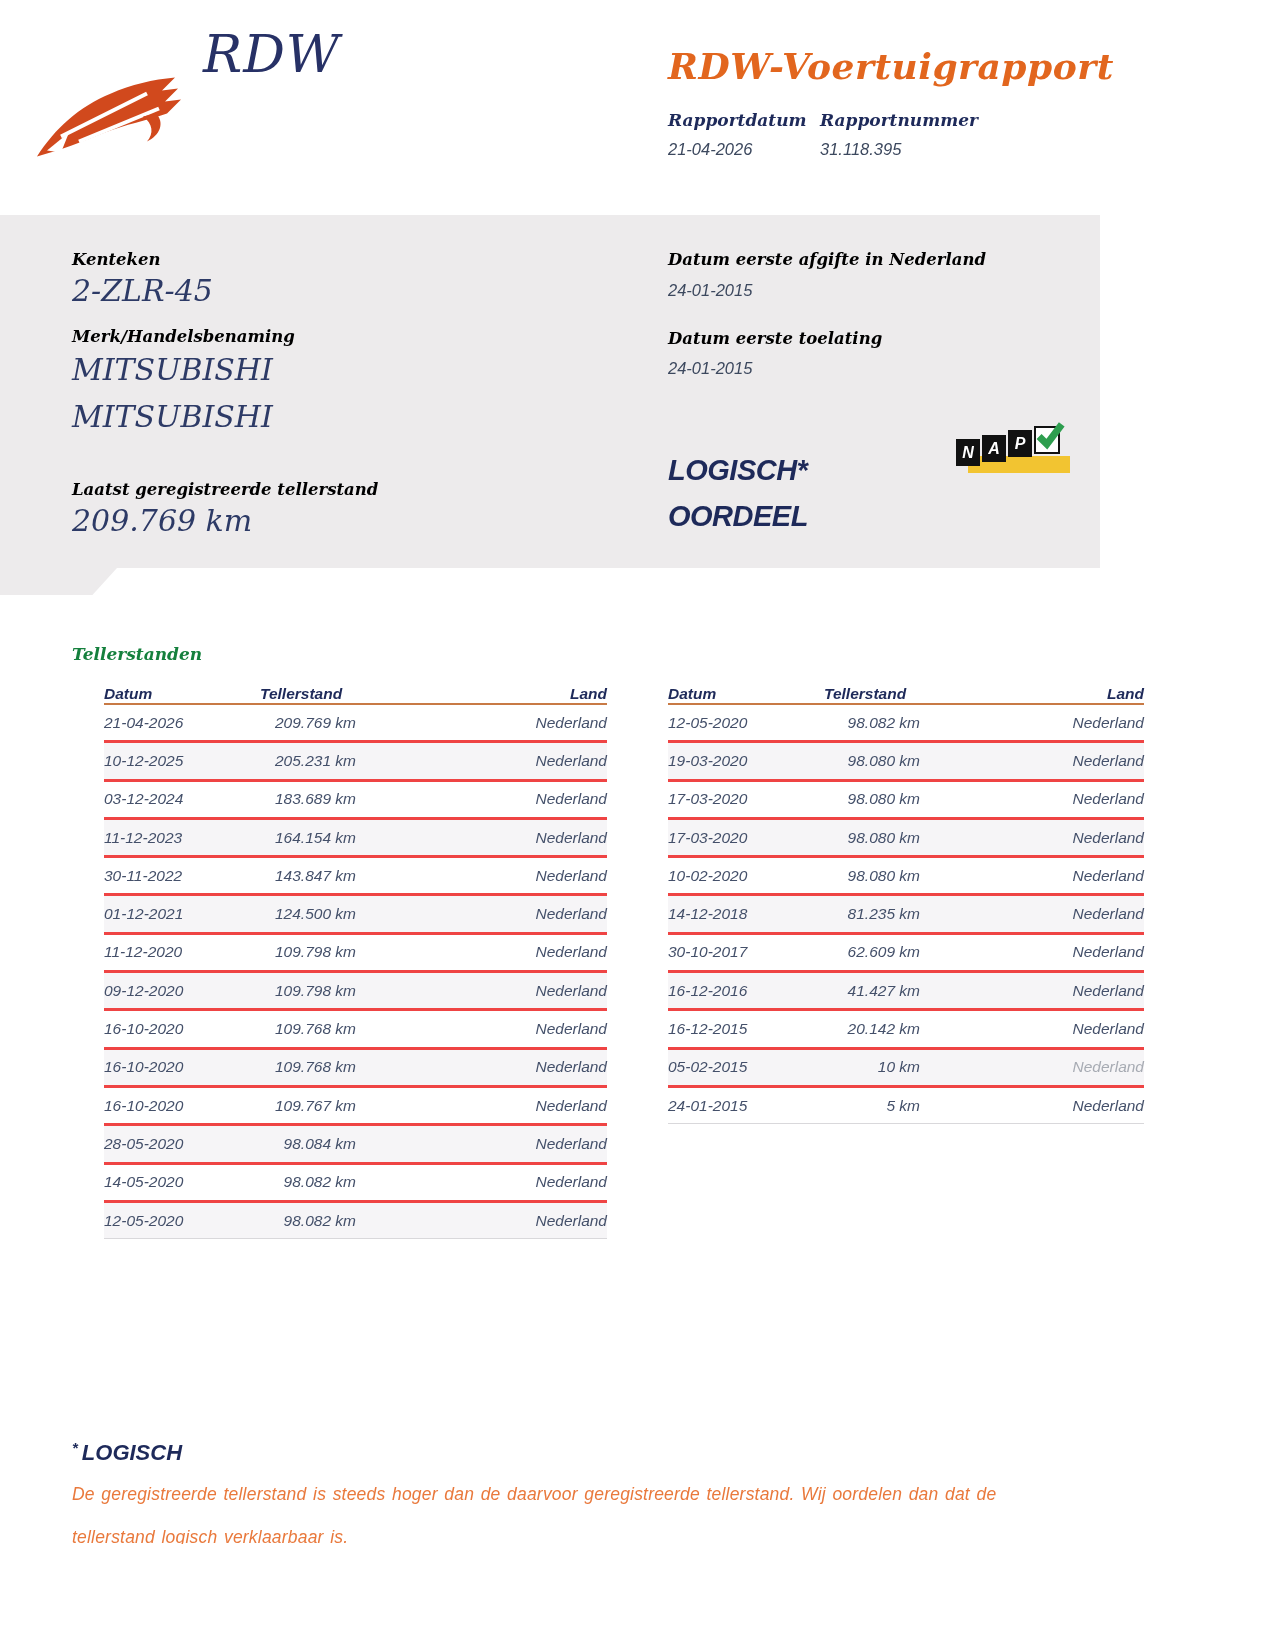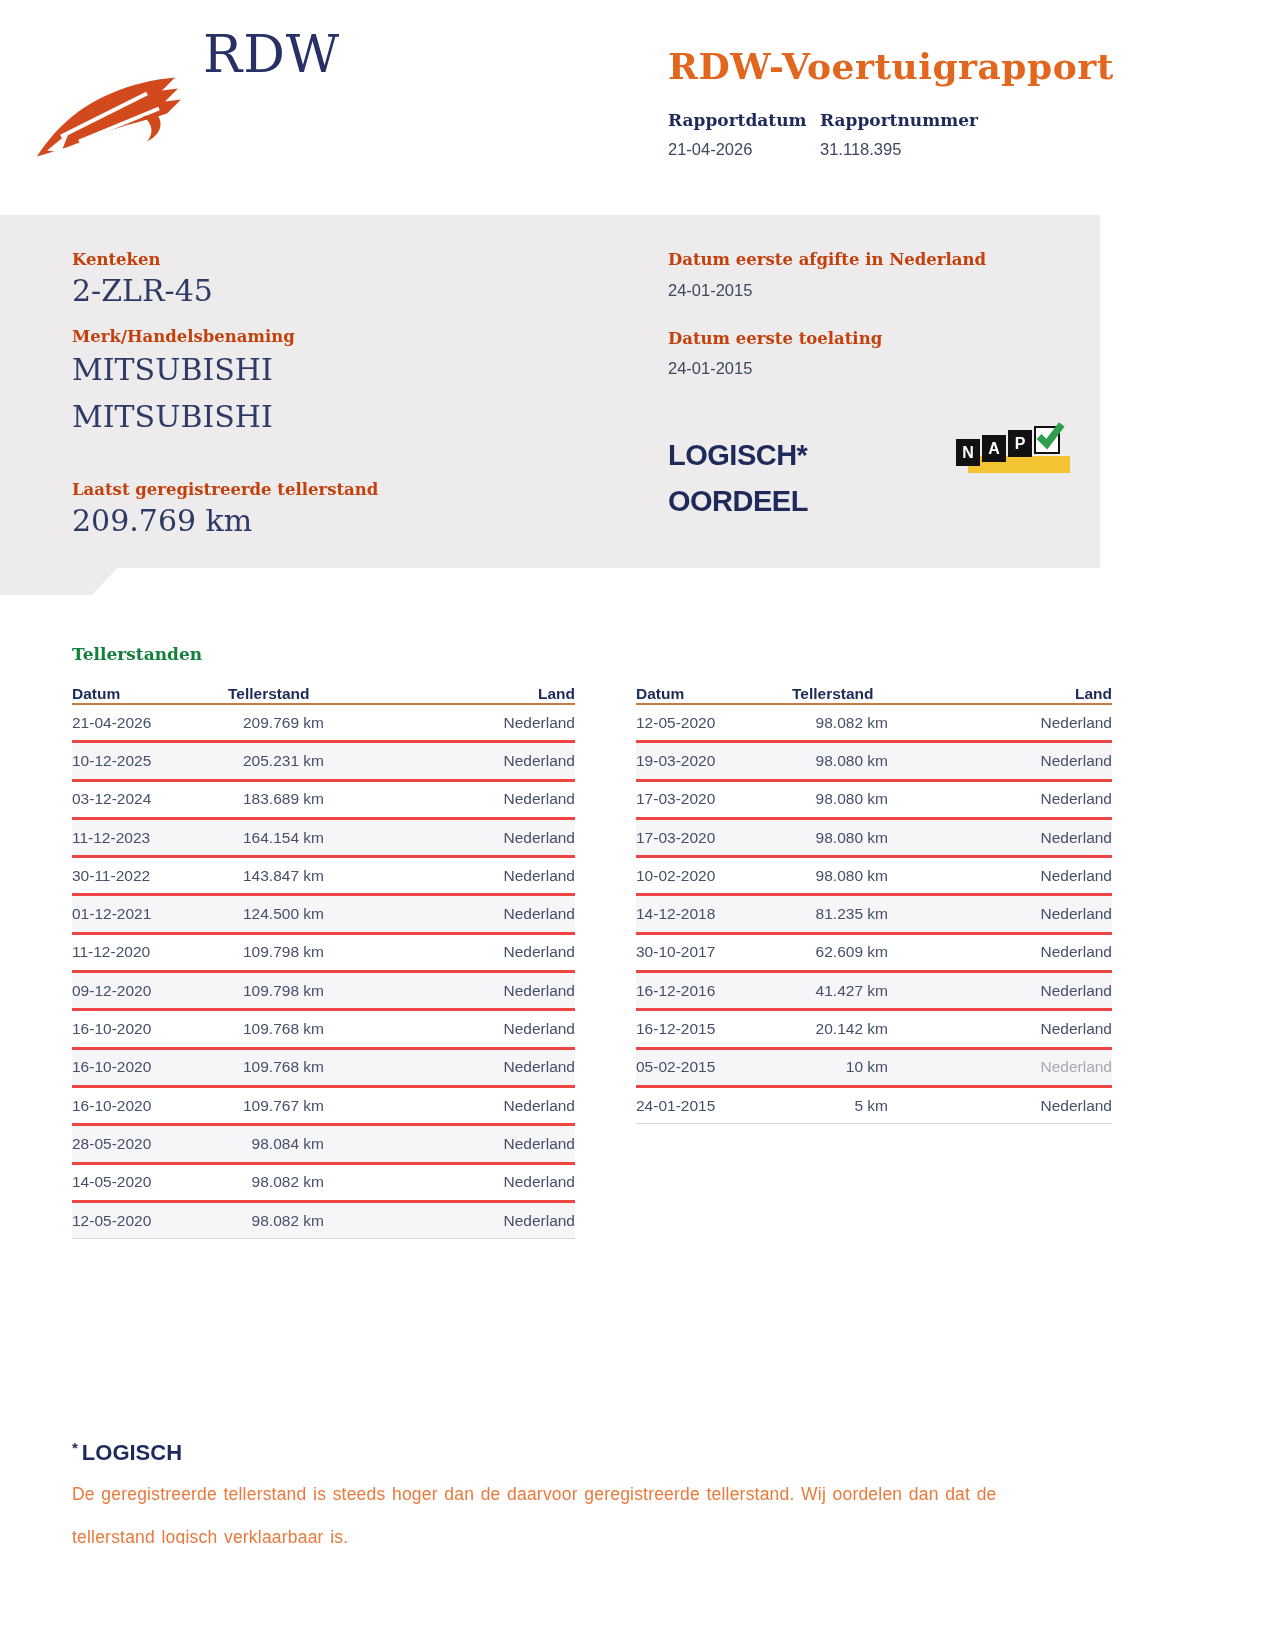--- a/index.html
+++ b/index.html
@@ -1,49 +1,49 @@
 <!DOCTYPE html>
 <html><head>
 <meta charset="utf-8">
 <style>
   html,body{margin:0;padding:0;background:#ffffff;}
   #page{position:relative;width:1280px;height:1544px;background:#ffffff;overflow:hidden;
-        font-family:"Liberation Sans", sans-serif;color:#3c485e;}
+        font-family:"Liberation Sans", sans-serif;color:#3c485e;font-style:italic;}
   .abs{position:absolute;}
 
   
   .rdw-wordmark{left:203px;top:24px;font-family:"DejaVu Serif", serif;font-size:52px;
                 font-weight:500;color:#273166;letter-spacing:1px;}
   .report-title{left:668px;top:30px;font-family:"DejaVu Serif", serif;font-size:36px;
                 font-weight:700;color:#e2661e;letter-spacing:0.5px;white-space:nowrap;margin-top:15px;}
   .meta-label{font-family:"DejaVu Serif", serif;font-weight:700;font-size:17px;color:#1e2a5a;white-space:nowrap;}
   .meta-value{font-size:16.5px;color:#3c485e;white-space:nowrap;}
 
   
   .graybox{left:0;top:215px;width:1100px;height:353px;background:#edebec;}
   .graybox-tab{left:0;top:568px;width:117px;height:27px;background:#edebec;
                clip-path:polygon(0 0,100% 0,79% 100%,0 100%);}
-  .slab-label{font-family:"DejaVu Serif", serif;font-weight:700;font-size:16.5px;color:#c2410c;white-space:nowrap;}
+  .slab-label{font-family:"DejaVu Serif", serif;font-weight:700;font-size:16.5px;color:#000000;white-space:nowrap;}
   .serif-value{font-family:"DejaVu Serif", serif;font-size:30px;color:#2d3a66;white-space:nowrap;}
   .sans-value{font-size:16.5px;color:#3c485e;white-space:nowrap;}
   .oordeel{font-size:29px;font-weight:700;color:#1e2a5a;letter-spacing:-0.5px;line-height:46px;white-space:nowrap;}
 
   
   .nap{left:956px;top:426px;width:120px;height:50px;}
   .nap .bar{position:absolute;left:12px;top:30px;width:102px;height:17px;background:#f2c431;}
   .nap .tile{position:absolute;width:24px;height:27px;background:#111111;color:#ffffff;
              font-weight:700;font-size:16px;display:flex;align-items:center;justify-content:center;}
   .nap .t-n{left:0;top:13px;} .nap .t-a{left:26px;top:9px;} .nap .t-p{left:52px;top:4px;}
   .nap .t-check{position:absolute;left:78px;top:0;width:26px;height:28px;background:#ffffff;border:2px solid #111111;box-sizing:border-box;}
   .nap .check-svg{position:absolute;left:76px;top:-8px;width:34px;height:34px;}
 
   
   .section-title{left:72px;top:644px;font-family:"DejaVu Serif", serif;font-weight:700;
                  font-size:17px;color:#15803d;}
-  .otable{display:block;}
+  .otable{display:block;margin-left:32px;}
   .otable .thead{display:grid;grid-template-columns:156px 96px 1fr;align-items:end;
                  height:27px;border-bottom:2px solid #c87a45;
                  font-weight:700;font-size:15.5px;color:#1e2a5a;}
   .otable .thead .h-land{text-align:right;}
   .trow{display:grid;grid-template-columns:156px 96px 1fr;align-items:center;height:35.3px;
         font-size:15.5px;color:#44506a;}
   .trow:nth-child(even){background:#f6f5f7;}
   .trow + .trow{border-top:3px solid #ef4444;}
   .tbody{border-bottom:1px solid #d9d8db;}
   .cell-telst{text-align:right;}
@@ -94,21 +94,21 @@
 
   <div class="abs slab-label" style="left:72px;top:480px;">Laatst geregistreerde tellerstand</div>
   <div class="abs serif-value" style="left:72px;top:503px;">209.769 km</div>
 
   <div class="abs slab-label" style="left:668px;top:250px;">Datum eerste afgifte in Nederland</div>
   <div class="abs sans-value" style="left:668px;top:281px;">24-01-2015</div>
 
   <div class="abs slab-label" style="left:668px;top:329px;">Datum eerste toelating</div>
   <div class="abs sans-value" style="left:668px;top:359px;">24-01-2015</div>
 
-  <div class="abs oordeel" style="left:668px;top:432px;">
+  <div class="abs oordeel" style="left:668px;top:447px;">
     <div>LOGISCH*</div>
     <div>OORDEEL</div>
   </div>
 
   <div class="abs nap">
     <div class="bar"></div>
     <div class="tile t-n">N</div>
     <div class="tile t-a">A</div>
     <div class="tile t-p">P</div>
     <div class="t-check"></div>

